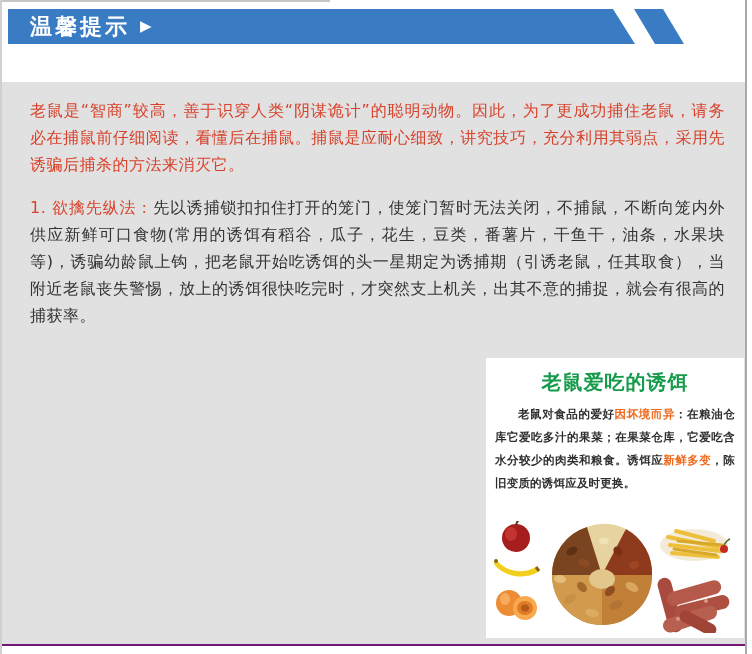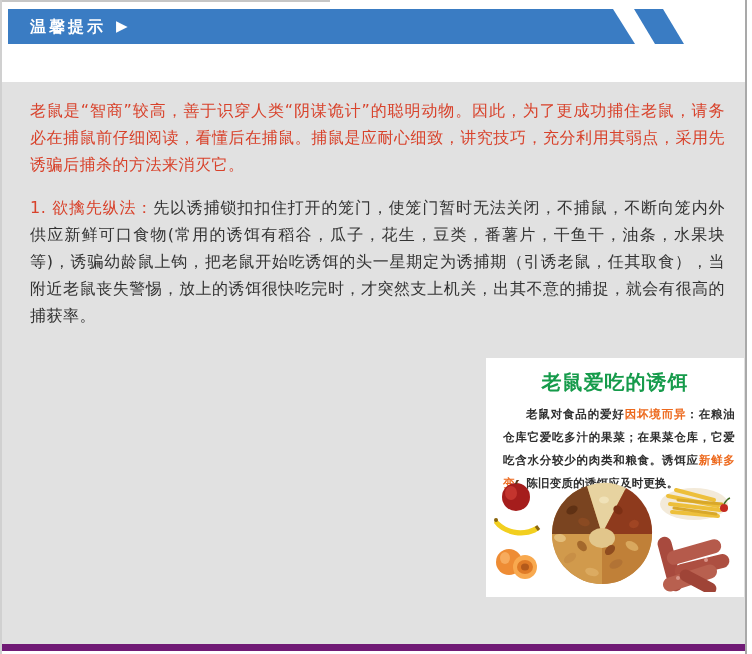--- a/index.html
+++ b/index.html
@@ -13,58 +13,58 @@
   .edge-top{position:absolute;left:0;top:0;width:330px;height:2px;background:#c6c6c6;}
 
   
   .header-bar{
     position:absolute;left:8px;top:9px;width:635px;height:35px;
     background:var(--header_blue,#3a7cc3);
     clip-path:polygon(0 0,605px 0,627px 100%,0 100%);
     display:flex;align-items:center;
   }
   .header-title{
-    color:#ffffff;font-size:16px;font-weight:bold;letter-spacing:3px;
+    color:#ffffff;font-size:22px;font-weight:bold;letter-spacing:3px;
     padding-left:22px;line-height:35px;white-space:nowrap;
   }
   .header-arrow{color:#ffffff;font-size:15px;margin-left:10px;line-height:35px;}
   .header-slash{
     position:absolute;left:634px;top:9px;width:50px;height:35px;
     background:var(--header_blue,#3a7cc3);
     clip-path:polygon(0 0,29px 0,100% 100%,21px 100%);
   }
 
   
   .panel{
     position:absolute;left:2px;top:82px;width:743px;height:562px;
     background:var(--panel_gray,#e1e1e1);
-    border-bottom:7px solid #701a75;
+    border-bottom:2px solid #701a75;
   }
   .para{
     position:absolute;font-size:16px;line-height:27px;letter-spacing:0.5px;
     color:var(--body_text,#333333);text-align:justify;
   }
   .para.red{color:var(--red_text,#d8422b);}
   .m-label{color:var(--red_text,#d8422b);margin-top:9px;}
   .intro{left:28px;top:15px;width:695px;}
   .m1{left:28px;top:112px;width:695px;}
   .m2{left:28px;top:260px;width:425px;}
   .m3{left:28px;top:417px;width:425px;}
 
   
   .bait-box{
-    position:absolute;left:484px;top:276px;width:258px;height:239px;
+    position:absolute;left:484px;top:276px;width:258px;height:280px;
     background:#ffffff;
   }
   .bait-title{
     margin-top:11px;text-align:center;
     color:var(--bait_green,#169b4b);font-size:20px;font-weight:bold;letter-spacing:1px;
   }
   .bait-para{
-    margin:7px 9px 0 17px;font-size:11.5px;line-height:23px;font-weight:bold;
+    margin:7px 9px 0 9px;font-size:11.5px;line-height:23px;font-weight:bold;
     color:#2e2e2e;text-indent:2em;text-align:justify;letter-spacing:0.2px;
   }
   .hl{color:var(--highlight_orange,#ed6a1e);}
   .foods{position:absolute;left:6px;bottom:5px;width:246px;height:112px;}
 </style>
 </head>
 <body style="--header_blue: #3a7cc3; --panel_gray: #e1e1e1; --red_text: #d8422b; --body_text: #333333; --bait_green: #169b4b; --highlight_orange: #ed6a1e;">
 
 <div class="edge-top"></div>
 <div class="edge-left"></div>

